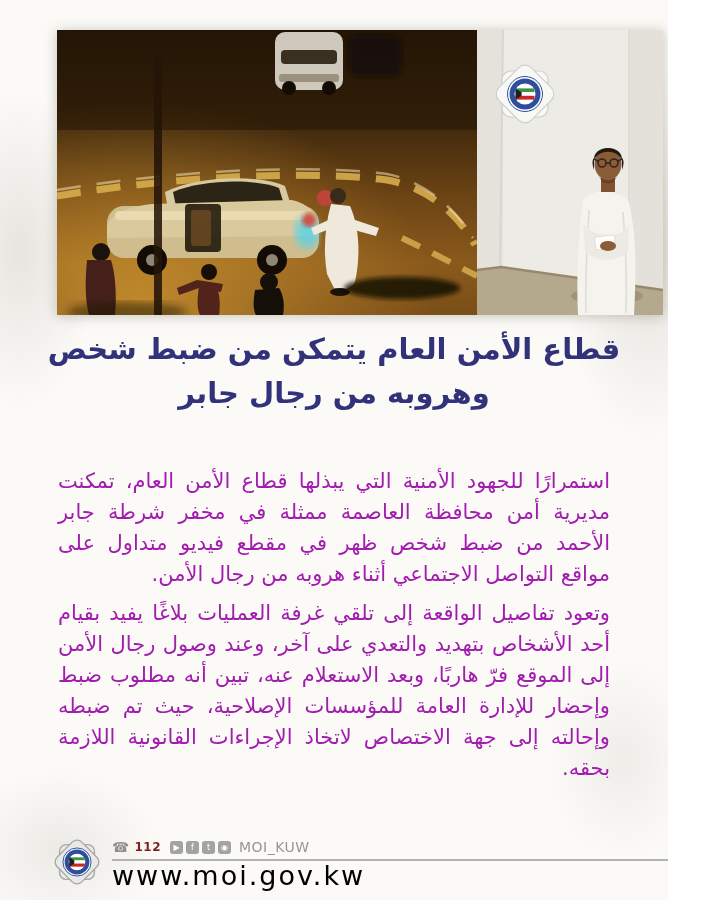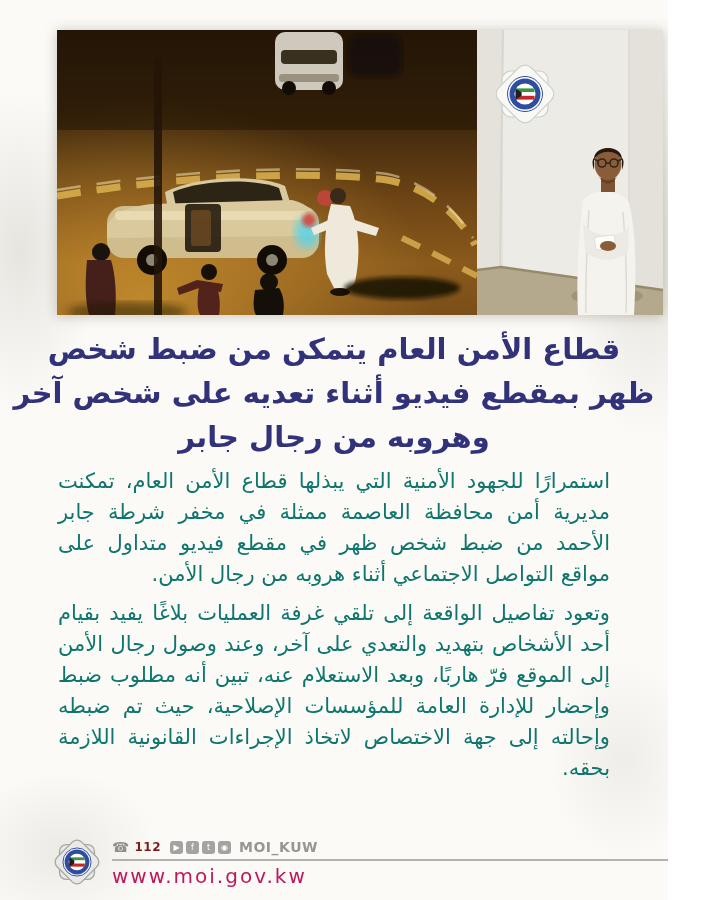--- a/index.html
+++ b/index.html
@@ -25,41 +25,41 @@
   .headline{
     position:absolute; top:327px; left:0; right:0; margin:0;
     direction:rtl; text-align:center;
     color:#31327a; font-weight:bold; font-size:29px; line-height:44px;
   }
   .headline span{display:block;}
 
   .article{
     position:absolute; top:466px; right:58px; left:58px;
     direction:rtl; text-align:justify; text-align-last:right;
-    color:#0f766e; font-size:21px; line-height:31px;
+    color:#a21caf; font-size:21px; line-height:31px;
   }
   .article p{margin:0 0 8px 0;}
 
   .footer{
     position:absolute; left:46px; top:826px; width:628px; height:72px;
     display:flex; align-items:flex-start;
   }
   .footer-badge{width:62px; height:64px; flex:none; margin-top:4px;}
   .footer-col{flex:1; margin-left:4px; padding-top:12px;}
   .footer-row1{display:flex; align-items:center; gap:5px; height:18px; color:#8f8f8d;}
   .phone-glyph{font-size:14px; line-height:14px; color:#8f8f8d;}
   .phone-number{font-size:12px; font-weight:bold; letter-spacing:.5px; color:#7f1d1d;}
   .social{display:flex; gap:3px; margin-left:4px;}
   .social .s-icon{
     width:13px; height:13px; border-radius:3px; background:#a3a3a1;
     color:#fff; font-size:8px; line-height:13px; text-align:center; overflow:hidden;
   }
-  .handle{font-size:14px; letter-spacing:.5px; color:#969694; margin-left:3px;font-weight:bold;}
+  .handle{font-size:14px; letter-spacing:.5px; color:#969694; margin-left:3px;}
   .footer-divider{height:2px; background:#b3b3b1; margin:3px 0 2px 0;}
-  .website{font-size:20px; color:#be185d; letter-spacing:2px; line-height:26px;}
+  .website{font-size:27px; color:#000000; letter-spacing:2px; line-height:26px;}
 </style>
 </head>
 <body>
 
 <div class="page">
   <div class="tex tex1"></div>
   <div class="tex tex2"></div>
   <div class="tex tex3"></div>
   <div class="tex tex4"></div>
 
@@ -195,21 +195,20 @@
 
         <path d="M106,192 C112,208 148,210 152,194 L151,222 C138,233 118,232 108,221 Z" fill="#eceae3"></path>
         <rect x="118" y="206" width="20" height="13" rx="2" fill="#fdfdfa" stroke="#dfdfd8" stroke-width="1" transform="rotate(-7 128 212)"></rect>
         <ellipse cx="131" cy="216" rx="8" ry="5" fill="#8a5c38"></ellipse>
       </g>
     </svg>
   </div>
 
   <h1 class="headline">
     <span>قطاع الأمن العام يتمكن من ضبط شخص</span>
-    <span>ظهر بمقطع فيديو أثناء تعديه على شخص آخر</span>
     <span>وهروبه من رجال جابر</span>
   </h1>
 
   <section class="article">
     <p>استمرارًا للجهود الأمنية التي يبذلها قطاع الأمن العام، تمكنت مديرية أمن محافظة العاصمة ممثلة في مخفر شرطة جابر الأحمد من ضبط شخص ظهر في مقطع فيديو متداول على مواقع التواصل الاجتماعي أثناء هروبه من رجال الأمن.</p>
     <p>وتعود تفاصيل الواقعة إلى تلقي غرفة العمليات بلاغًا يفيد بقيام أحد الأشخاص بتهديد والتعدي على آخر، وعند وصول رجال الأمن إلى الموقع فرّ هاربًا، وبعد الاستعلام عنه، تبين أنه مطلوب ضبط وإحضار للإدارة العامة للمؤسسات الإصلاحية، حيث تم ضبطه وإحالته إلى جهة الاختصاص لاتخاذ الإجراءات القانونية اللازمة بحقه.</p>
   </section>
 
   <div class="footer">
     <svg class="footer-badge" viewBox="0 0 64 64" xmlns="http://www.w3.org/2000/svg">

